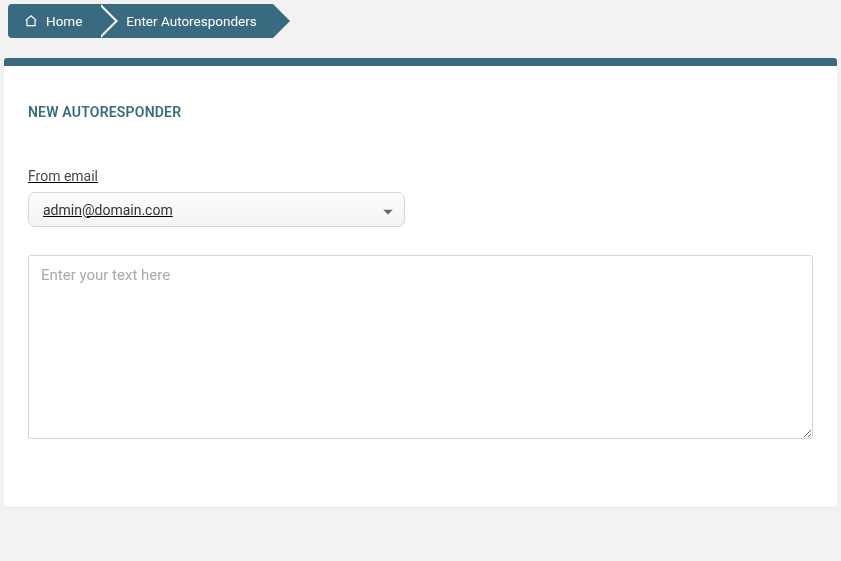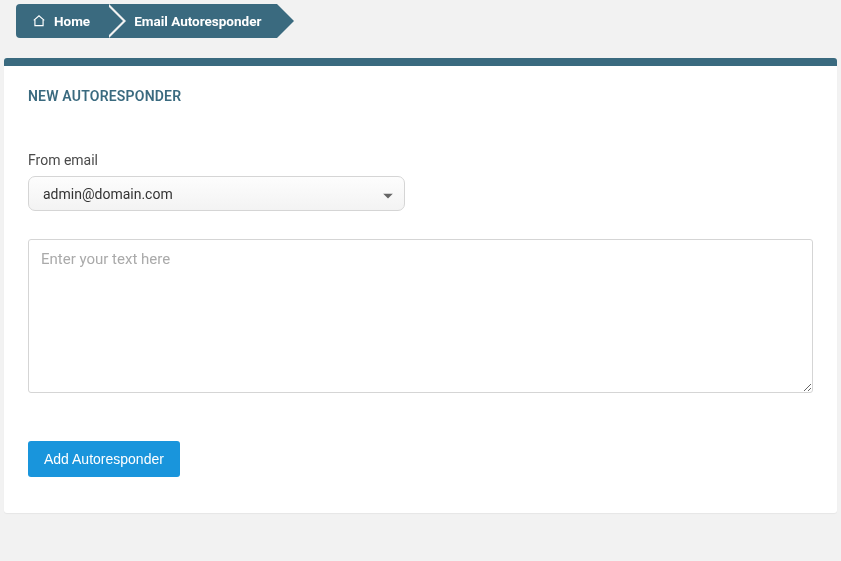--- a/index.html
+++ b/index.html
@@ -11,23 +11,22 @@
       font-family: -apple-system, BlinkMacSystemFont, "Segoe UI", Roboto, "Helvetica Neue", Arial, sans-serif;
       background: #f2f2f2;
       width: 841px;
       height: 561px;
       overflow: hidden;
     }
     .breadcrumb {
       display: flex;
       align-items: flex-end;
       padding: 0;
-      margin-left: 16px;
+      margin-left: 8px;
       margin-top: 4px;
-      font-weight: bold;
     }
     .breadcrumb-item {
       position: relative;
       display: flex;
       align-items: center;
       background: #3a6a7f;
       color: #fff;
       height: 34px;
       padding: 0 16px 0 28px;
       font-size: 13.5px;
@@ -75,31 +74,32 @@
       background: #fff;
       border-radius: 3px;
       overflow: hidden;
       box-shadow: 0 1px 1px rgba(0,0,0,0.05);
     }
     .panel-topbar {
       height: 8px;
       background: #3a6a7f;
     }
     .panel-body {
-      padding: 22px 24px 36px 24px;
+      padding: 38px 24px 36px 24px;
     }
     .panel-title {
       color: #3a6a7f;
       font-size: 14px;
       font-weight: 600;
       letter-spacing: 0.2px;
       margin-bottom: 48px;
     }
     .form-group {
       margin-bottom: 28px;
+      text-decoration: underline;
     }
     .form-label {
       display: block;
       color: #4a4a4a;
       font-size: 14px;
       margin-bottom: 8px;
     }
     .select-wrap {
       position: relative;
       width: 377px;
@@ -119,21 +119,21 @@
     }
     .select-caret {
       position: absolute;
       right: 12px;
       top: 50%;
       transform: translateY(-50%);
       pointer-events: none;
     }
     .textarea-field {
       width: 100%;
-      height: 154px;
+      height: 184px;
       border: 1px solid #d5d5d5;
       border-radius: 3px;
       padding: 10px 12px;
       font-size: 15px;
       font-family: inherit;
       color: #333;
       resize: both;
     }
     .textarea-field::placeholder {
       color: #aaa;
@@ -156,21 +156,21 @@
   <div class="breadcrumb-item">
     <span class="home-icon">
       <svg width="14" height="14" viewBox="0 0 24 24" fill="none" stroke="#fff" stroke-width="2">
         <path d="M3 11l9-8 9 8"></path>
         <path d="M5 10v10h14V10"></path>
       </svg>
     </span>
     <span>Home</span>
   </div>
   <div class="breadcrumb-item">
-    <span>Email Autoresponder</span>
+    <span>Enter Autoresponders</span>
   </div>
 </div>
 
 <div class="panel">
   <div class="panel-topbar"></div>
   <div class="panel-body">
     <div class="panel-title">NEW AUTORESPONDER</div>
 
     <div class="form-group">
       <label class="form-label">From email</label>
@@ -181,15 +181,14 @@
               <path d="M0 0l5 5 5-5z" fill="#666"></path>
             </svg>
         </span>
       </div>
     </div>
 
     <div class="form-group">
       <textarea class="textarea-field" placeholder="Enter your text here" style=""></textarea>
     </div>
 
-    <button class="btn-primary">Add Autoresponder</button>
   </div>
 </div>
 
 </body></html>

